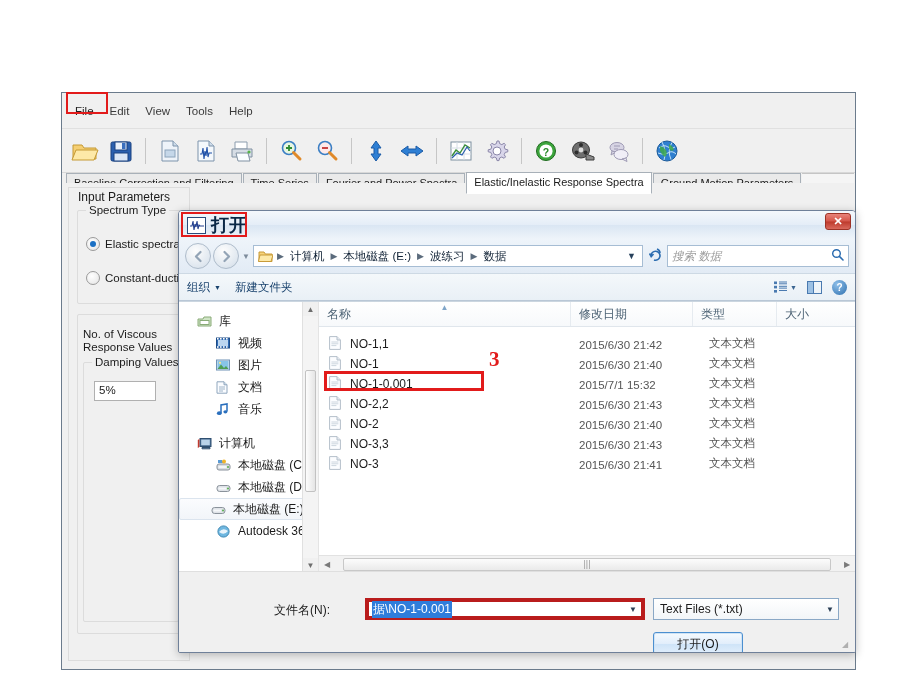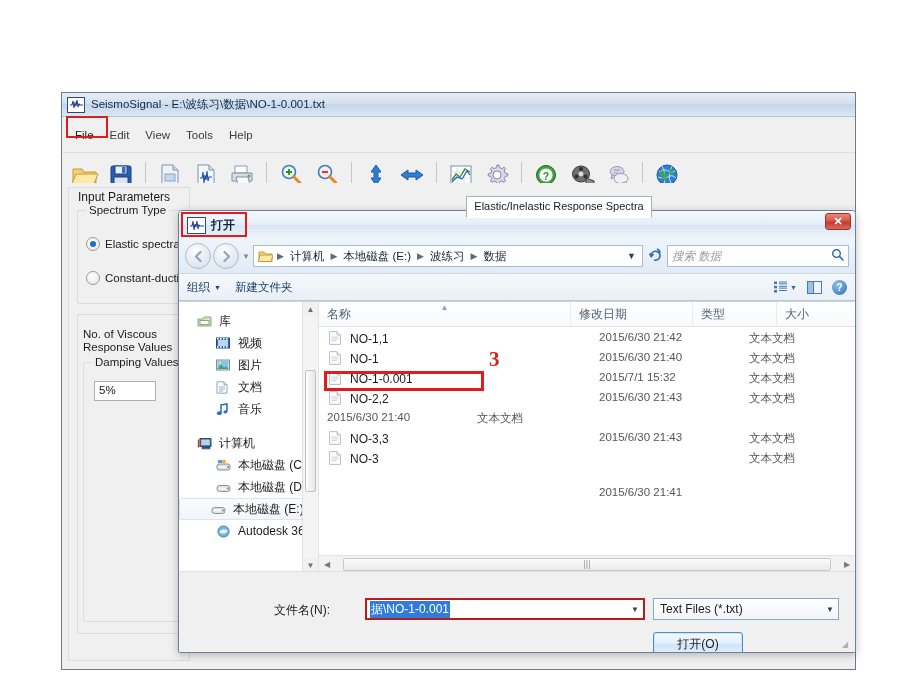--- a/index.html
+++ b/index.html
@@ -219,21 +219,21 @@
     position: relative;
   }
   .dlg-icon {
     width: 17px; height: 15px;
     border: 1px solid #2a4a7a;
     background: #fff;
     display: inline-flex; align-items:center; justify-content:center;
     margin-right: 5px;
     flex: none;
   }
-  .dlg-title { font-size: 12px; color: #0a2745; font-weight: bold; font-family: Liberation Serif, serif; }
+  .dlg-title { font-size: 18px; color: #0a2745; font-weight: bold; font-family: Liberation Serif, serif; }
   .dlg-hl-box {
     position: absolute;
     left: 2px; top: 1px;
     width: 66px; height: 25px;
     border: 2px solid #e21b1b;
     box-sizing: border-box;
   }
   .dlg-close {
     position: absolute;
     right: 4px; top: 2px;
@@ -392,22 +392,22 @@
     position: relative;
     font-size: 12px; color: #4c6274;
   }
   .sortmark {
     position:absolute; left:50%; top:1px; transform:translateX(-50%);
     color:#7fa5c8; font-size:8px;
   }
   .file-rows { flex: 1; overflow: hidden; position: relative; }
   .file-row {
     height: 20px;
-    display: flex; align-items: flex-start;
-    font-size: 12px; color: #1b1b1b; gap: 20px;
+    display: flex; align-items: flex-end;
+    font-size: 12px; color: #1b1b1b;
   }
   .fname { display: flex; align-items: center; padding-left: 10px; box-sizing: border-box; }
   .fdoc-ico { width: 14px; height: 15px; margin-right: 7px; flex:none;}
   .fdate { font-size: 11.5px; color: #555; }
   .ftype { font-size: 11.5px; color: #555; }
 
   .hl-file-box {
     position: absolute;
     border: 3px solid #e21b1b;
     box-sizing: border-box;
@@ -446,21 +446,21 @@
   }
   .fname-label {
     position: absolute; left: 95px; top: 30px;
     font-size: 12px; color: #1b1b1b;
   }
   .fname-input {
     position: absolute;
     left: 186px; top: 26px;
     width: 280px; height: 22px;
     background: #fff;
-    border: 2px solid #b91c1c;
+    border: 4px solid #b91c1c;
     box-sizing: border-box;
     display: flex; align-items: center;
     padding-left: 3px;
   }
   .fname-val {
     font-size: 12px;
     background: #2f7ddb; color: #fff;
     padding: 0 1px;
     white-space: nowrap;
   }
@@ -502,28 +502,20 @@
     color:#b0b0b0; font-size:8px;
   }
 </style>
 </head>
 <body>
 
 <div id="root">
 
   <div class="app-window">
 
-    <div class="app-titlebar">
-      <span class="app-icon">
-        <svg width="13" height="11" viewBox="0 0 13 11">
-          <polyline points="0,6 2,6 3,2 4,9 5,4 6,7 7,1 8,8 9,5 10,6 13,6" fill="none" stroke="#24408f" stroke-width="1.1"></polyline>
-        </svg>
-      </span>
-      <span class="app-title">SeismoSignal - E:\波练习\数据\NO-1-0.001.txt</span>
-    </div>
 
     <div class="app-menubar">
       <span class="menu-item highlighted">File</span>
       <span class="menu-item">Edit</span>
       <span class="menu-item">View</span>
       <span class="menu-item">Tools</span>
       <span class="menu-item">Help</span>
       <span class="menu-hl-box"></span>
     </div>
 
@@ -986,20 +978,30 @@
                   <path d="M2.4,6 h7 M2.4,7.8 h7 M2.4,9.6 h5" stroke="#ccd5de"></path>
                 </svg>
               </span>
               <span>NO-2,2</span>
             </span>
             <span class="fdate" style="width:122px; padding-left:8px;">2015/6/30 21:43</span>
             <span class="ftype" style="width:84px; padding-left:8px;">文本文档</span>
           </div>
 
           <div class="file-row">
+            <span class="fname" style="width:252px;">
+              <span class="fdoc-ico">
+                <svg width="12" height="14" viewBox="0 0 12 14">
+                  <path d="M0.6,0.6 L8,0.6 L11.4,4 L11.4,13.4 L0.6,13.4 Z" fill="#fcfdff" stroke="#b4bfca"></path>
+                  <path d="M8,0.6 L8,4 L11.4,4" fill="#e4eaf0" stroke="#b4bfca"></path>
+                  <path d="M2.4,6 h7 M2.4,7.8 h7 M2.4,9.6 h5" stroke="#ccd5de"></path>
+                </svg>
+              </span>
+              <span>NO-2</span>
+            </span>
             <span class="fdate" style="width:122px; padding-left:8px;">2015/6/30 21:40</span>
             <span class="ftype" style="width:84px; padding-left:8px;">文本文档</span>
           </div>
 
           <div class="file-row">
             <span class="fname" style="width:252px;">
               <span class="fdoc-ico">
                 <svg width="12" height="14" viewBox="0 0 12 14">
                   <path d="M0.6,0.6 L8,0.6 L11.4,4 L11.4,13.4 L0.6,13.4 Z" fill="#fcfdff" stroke="#b4bfca"></path>
                   <path d="M8,0.6 L8,4 L11.4,4" fill="#e4eaf0" stroke="#b4bfca"></path>

